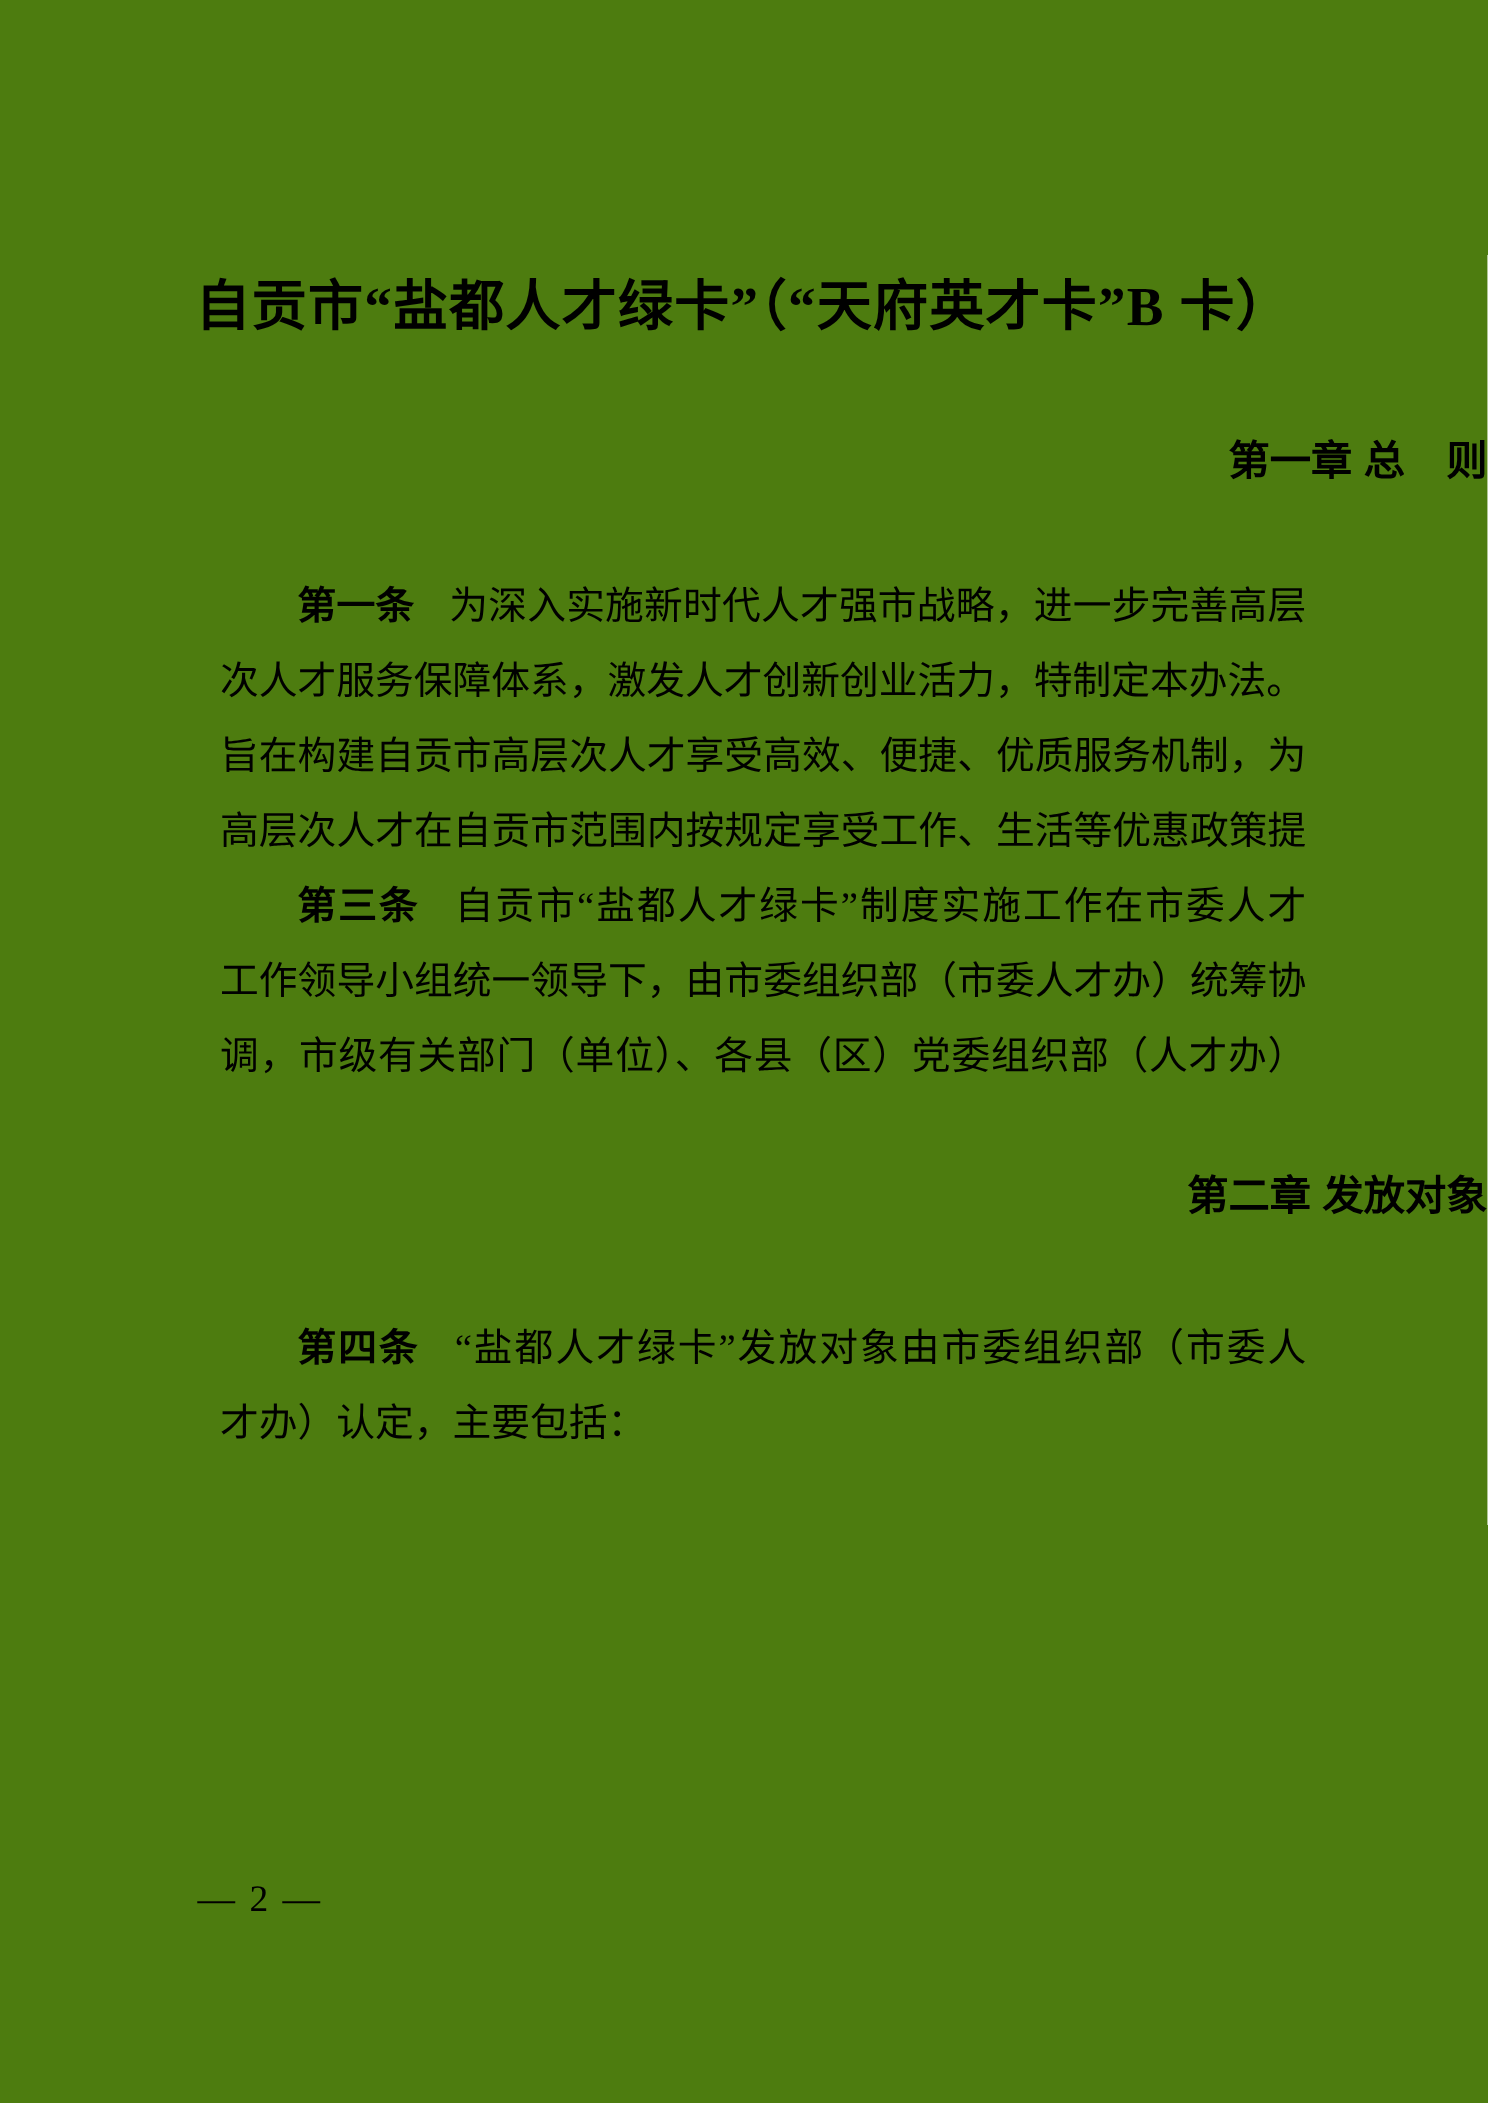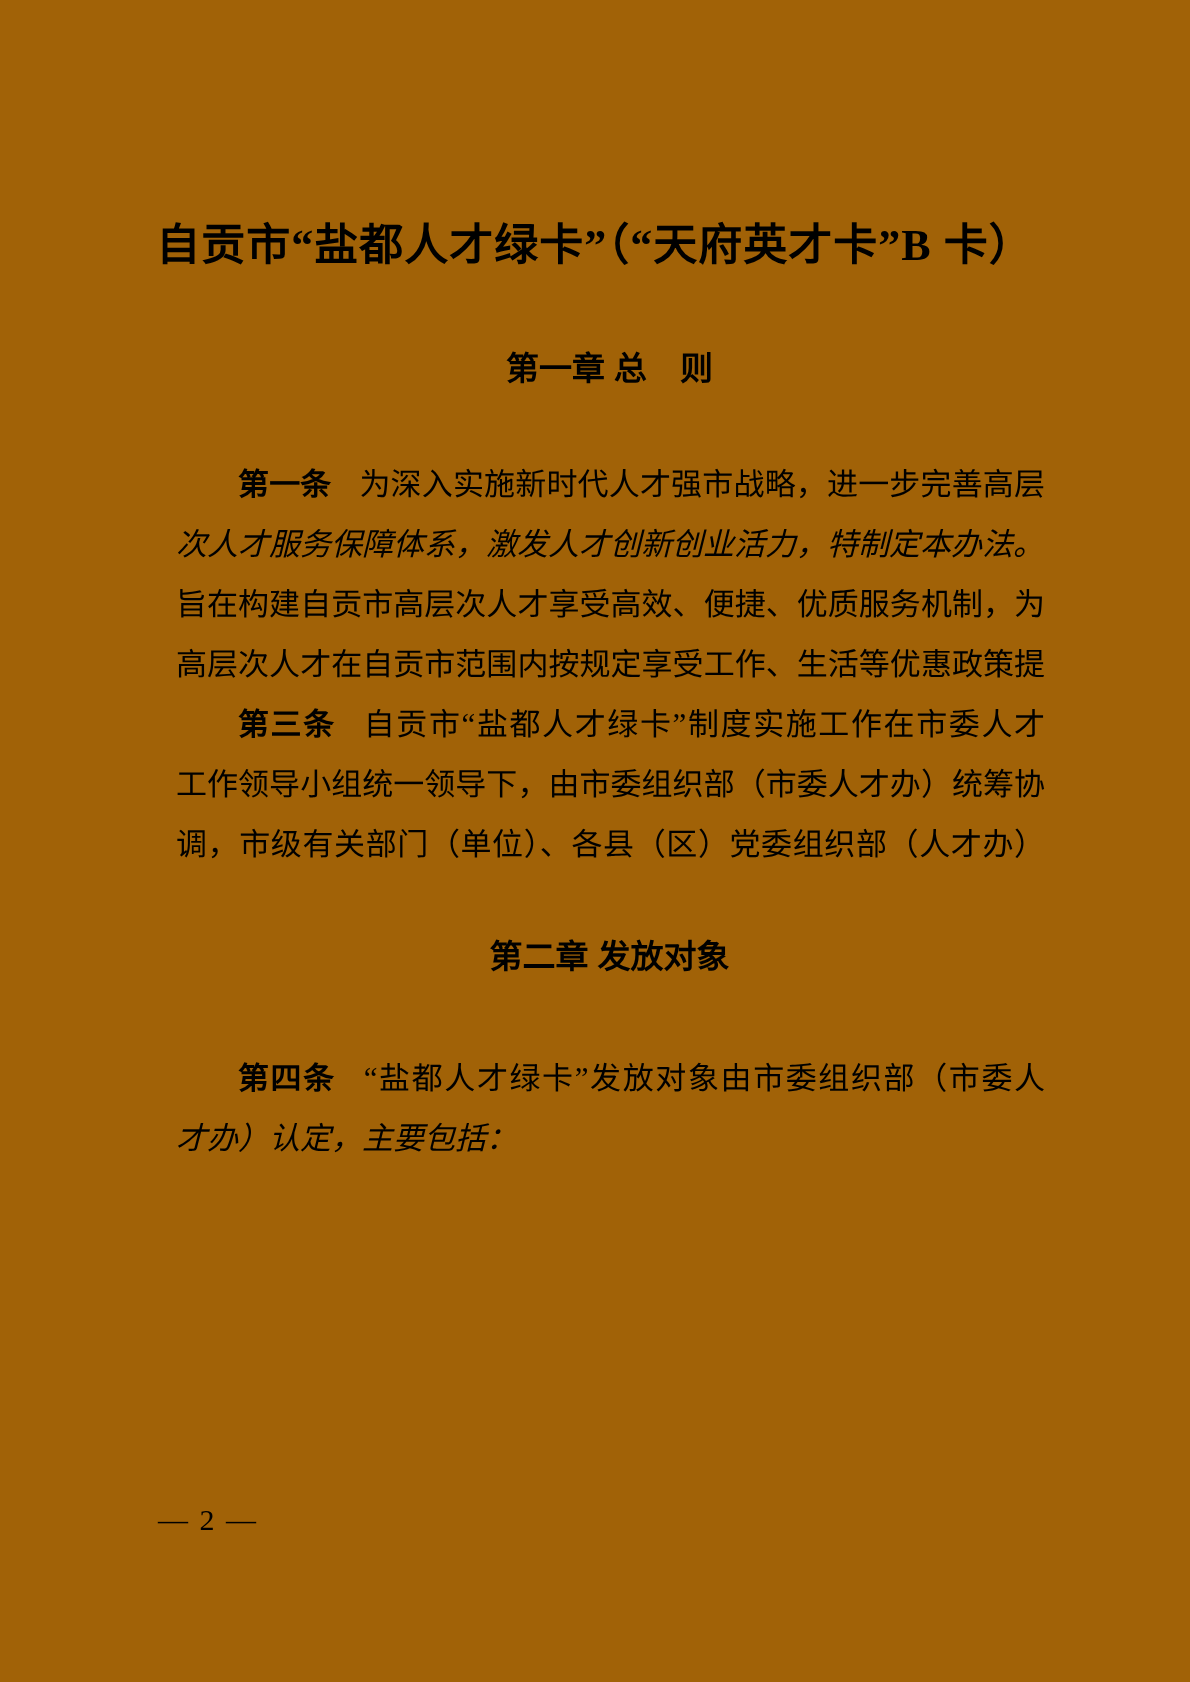--- a/index.html
+++ b/index.html
@@ -7,40 +7,40 @@
     padding: 0;
     background: #ffffff;
   }
   .page {
     position: relative;
     width: 1190px;
     height: 1682px;
     box-sizing: border-box;
     padding-top: 212px;
     margin: 0 auto;
-    background: #a16207;
+    background: #4d7c0f;
     color: #000000;
     font-family: "Liberation Serif", serif;
     overflow: hidden;
   }
   
   .doc-title {
     margin: 0;
     text-align: center;
     font-size: 44px;
     line-height: 68px;
     font-weight: 700;
     font-family: "Liberation Serif", serif;
     letter-spacing: 1px;
   }
   .doc-title .title-line { display: block; }
   
   .chapter {
     margin: 0;
-    text-align: center;
+    text-align: right;
     font-size: 33px;
     line-height: 60px;
     font-weight: 700;
     font-family: "Liberation Sans", sans-serif;
     padding-left: 29px;
   }
   .ch1 { margin-top: 59px; }
   .ch2 { margin-top: 52px; }
   
   .para {
@@ -49,21 +49,21 @@
     font-size: 31px;
     line-height: 60px;
     font-family: "Liberation Serif", serif;
   }
   .p1 { margin-top: 56px; }
   .p4 { margin-top: 62px; }
   .bline { display: block; margin-left: 31px; }
   
   .jl { text-align: justify; text-align-last: justify; }
   
-  .ll { text-align: center; text-align-last: left; font-style: italic; }
+  .ll { text-align: center; text-align-last: left; }
   
   .fl { text-indent: 2em; }
   
   .art-label {
     font-family: "Liberation Sans", sans-serif;
     font-weight: 700;
     margin-right: 0.9em;
   }
   
   .footer {

